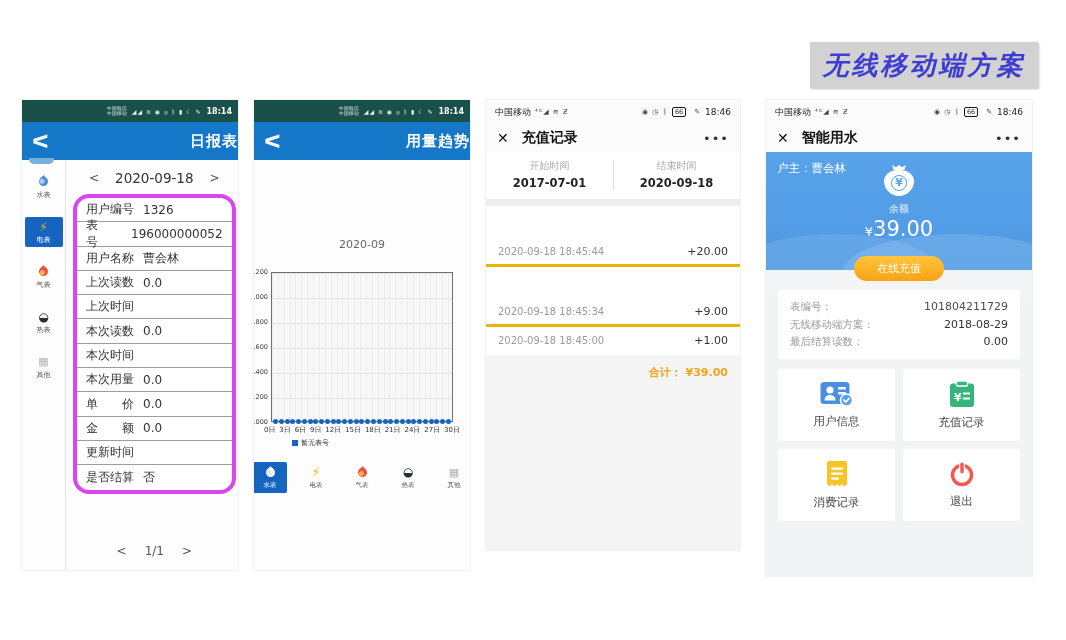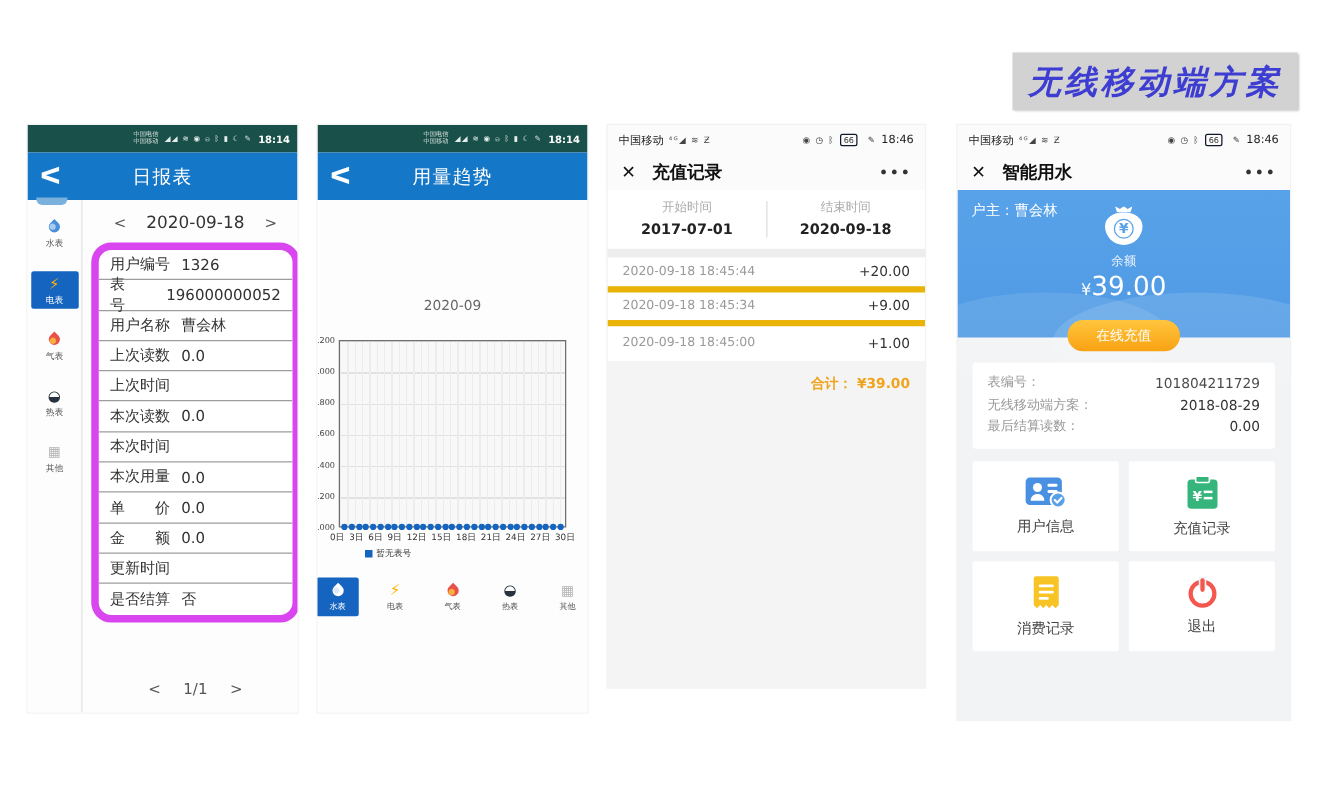--- a/index.html
+++ b/index.html
@@ -18,21 +18,21 @@
   .phone { position:absolute; display:flex; flex-direction:column; overflow:hidden;
     box-shadow:0 0 0 1px rgba(0,0,0,.05); background:#fff; }
   .st-green { height:22px; background:#19504a; color:#fff; display:flex; align-items:center;
     justify-content:flex-end; gap:5px; padding:0 6px; flex:none; }
   .carriers { display:flex; flex-direction:column; line-height:1.1; font-size:5px; color:#d8e2df; }
   .st-ic { font-size:6px; letter-spacing:1px; color:#e6eeec; white-space:nowrap; }
   .st-time { font-size:8px; font-weight:bold; }
   .nav-blue { height:38px; background:#1577c8; color:#fff; display:flex; align-items:center;
     position:relative; flex:none; }
   .nav-back { position:absolute; left:10px; font-size:19px; font-weight:bold; color:#fff; line-height:1; cursor:pointer; }
-  .nav-title { width:100%; text-align:center; font-size:15px; font-weight:normal; letter-spacing:1px; }
+  .nav-title { width:100%; text-align:right; font-size:15px; font-weight:bold; letter-spacing:1px; }
 
   .st-white { height:24px; background:#fbfbfb; display:flex; align-items:center; padding:0 9px;
     font-size:9px; color:#222; flex:none; }
   .st-white .wic { font-size:7px; color:#444; margin-left:4px; letter-spacing:1px; }
   .st-white .right { margin-left:auto; display:flex; align-items:center; gap:4px; }
   .batt { border:1px solid #0f172a; border-radius:2px; font-size:6.5px; padding:0 2px; line-height:8px; color:#333; }
   .whead { height:28px; background:#fbfbfb; display:flex; align-items:center; padding:0 11px; flex:none; }
   .whead .close { font-size:14px; color:#111; cursor:pointer; }
   .whead .wtitle { font-size:14px; font-weight:bold; color:#111; margin-left:13px; }
   .whead .menu { margin-left:auto; font-size:13px; letter-spacing:1px; color:#333; cursor:pointer; }
@@ -56,21 +56,21 @@
   .ic-gas::before { content:""; display:block; width:9px; height:9px;
     background:radial-gradient(circle at 50% 68%, #f6b23a 0 2px, #e8504a 3px);
     border-radius:0 55% 55% 55%; transform:rotate(45deg); }
   .ic-elec { color:#ffb400; font-size:12px; }
   .ic-heat { color:#26323e; font-size:12px; }
   .ic-other { color:#b5b5b5; font-size:11px; }
   .p1-main { flex:1; display:flex; flex-direction:column; padding:8px 9px 0 7px; }
   .date-nav { display:flex; align-items:center; justify-content:center; gap:16px; margin:2px 0 8px; }
   .date-nav .arr { font-size:12px; color:#555; cursor:pointer; }
   .date-nav .dt { font-size:13.5px; color:#333; }
-  .rtable { border:6px solid #d946ef; border-radius:16px; overflow:hidden; background:#fff; }
+  .rtable { border:4px solid #d946ef; border-radius:16px; overflow:hidden; background:#fff; }
   .rrow { height:24.3px; display:flex; align-items:center; padding:0 9px; gap:9px;
     border-bottom:1px solid #9d9d9d; font-size:12px; color:#333; }
   .rrow:last-child { border-bottom:none; }
   .pager { margin-top:auto; margin-bottom:12px; display:flex; justify-content:center; gap:18px;
     font-size:12px; color:#555; }
   .pager .arr { cursor:pointer; }
 
   
   .p2 { left:254px; top:100px; width:216px; height:470px; }
   .p2-body { flex:1; background:#fdfdfd; display:flex; flex-direction:column; align-items:center; position:relative; }
@@ -102,21 +102,21 @@
   
   .p3 { left:486px; top:100px; width:254px; height:450px; background:#f4f4f4; }
   .filter { background:#fff; display:flex; padding:7px 0 9px; position:relative; }
   .fcol { flex:1; display:flex; flex-direction:column; align-items:center; gap:3px; cursor:pointer;justify-content:center; }
   .flabel { font-size:10px; color:#aaa; }
   .fvalue { font-size:11.5px; font-weight:bold; color:#222; }
   .fdiv { position:absolute; left:50%; top:9px; bottom:9px; width:1px; background:#ddd; }
   .gstrip { height:7px; background:#ededed; }
   .rec-list { background:#fff; }
   .rec-row { height:27.5px; display:flex; align-items:center; padding:0 12px; }
-  .rec-row:not(:last-child) { border-bottom:5px solid #eab308; }
+  .rec-row:not(:last-child) { border-bottom:3px solid #eab308;margin-top:33px; }
   .rec-time { font-size:10px; color:#9a9a9a; }
   .rec-amt { margin-left:auto; font-size:11px; color:#333; }
   .total-area { flex:1; background:#f4f4f4; padding:10px 12px; text-align:right; font-size:11px;
     color:#f0a41b; font-weight:bold; }
 
   
   .p4 { left:766px; top:100px; width:266px; height:476px; background:#f2f3f5; }
   .card { position:relative; height:118px; background:linear-gradient(180deg,#58a2e9,#4f9ae4);
     flex:none; }
   .card::before { content:""; position:absolute; left:-30px; bottom:-34px; width:200px; height:70px;

